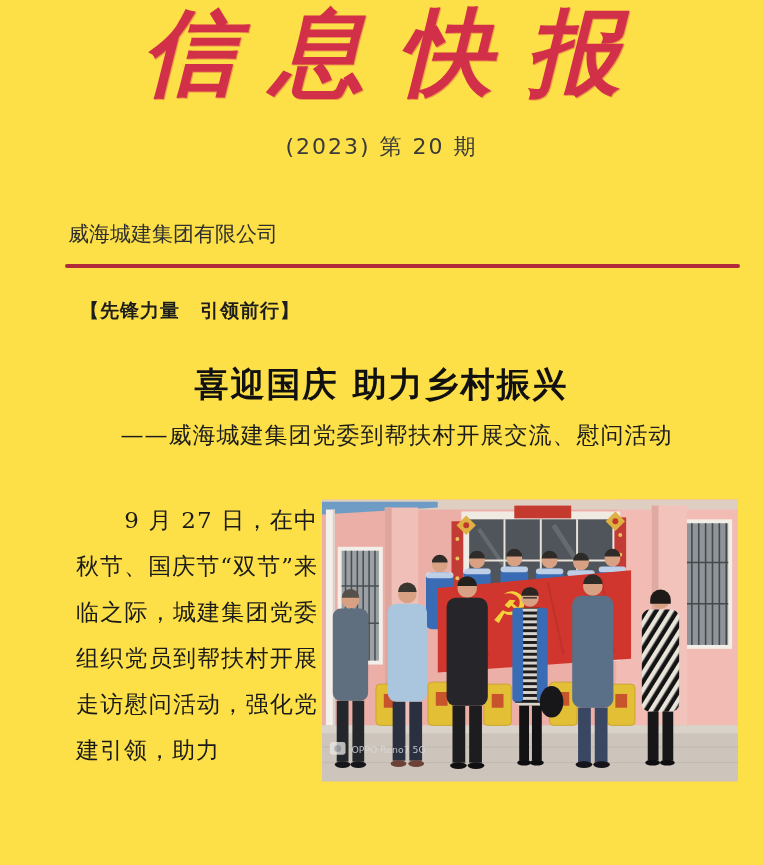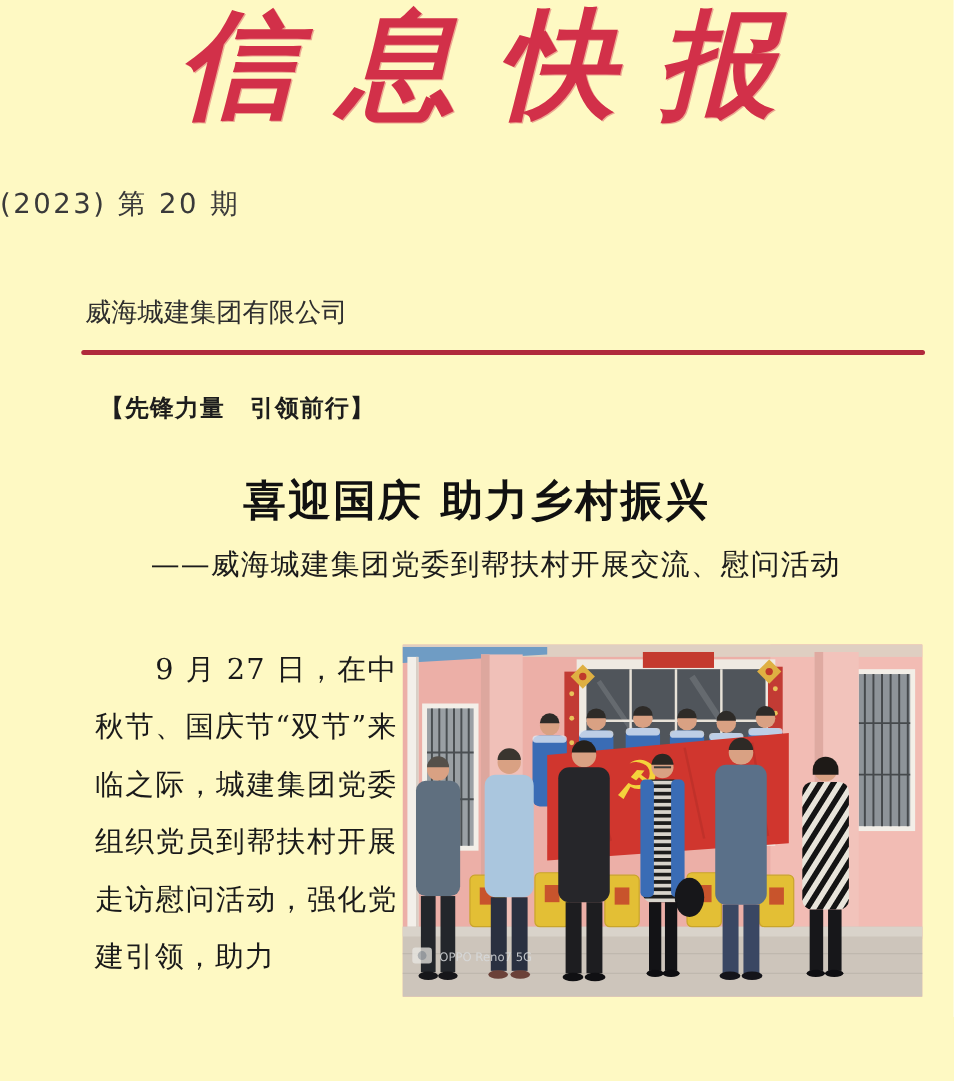--- a/index.html
+++ b/index.html
@@ -1,29 +1,29 @@
 <!DOCTYPE html>
 <html><head>
 <meta charset="utf-8">
 <style>
   html,body{margin:0;padding:0;background:#ffffff;}
   .page{
-    width:763px;height:865px;background:#fef9c3;overflow:hidden;
+    width:763px;height:865px;background:#fde047;overflow:hidden;
     font-family:"DejaVu Serif","Liberation Serif",serif;color:#222;
     position:relative;box-sizing:border-box;
   }
   .masthead{
     text-align:center;margin-top:2px;
     font-size:94px;line-height:1.08;font-weight:bold;font-style:italic;
     color:#d23049;letter-spacing:0.36em;padding-left:0.36em;
     font-family:"DejaVu Serif","Liberation Serif",serif;
     text-shadow:1px 1px 0 rgba(210,48,73,.4);
   }
   .issue-line{
-    margin-top:44px;font-size:22px;color:#3a3a3a;
+    text-align:center;margin-top:28px;font-size:22px;color:#3a3a3a;
     font-family:"DejaVu Sans","Liberation Sans",sans-serif;letter-spacing:2px;
   }
   .meta-row{
     display:flex;justify-content:space-between;align-items:flex-end;
     margin:58px 26px 0 68px;font-size:21px;color:#2e2e2e;
     font-family:Liberation Mono, monospace;
   }
   .rule{height:4px;background:#b02a3c;margin:16px 23px 0 65px;border-radius:2px;}
   .section-tag{
     margin:30px 0 0 80px;font-size:19px;font-weight:bold;color:#1d1d1d;

